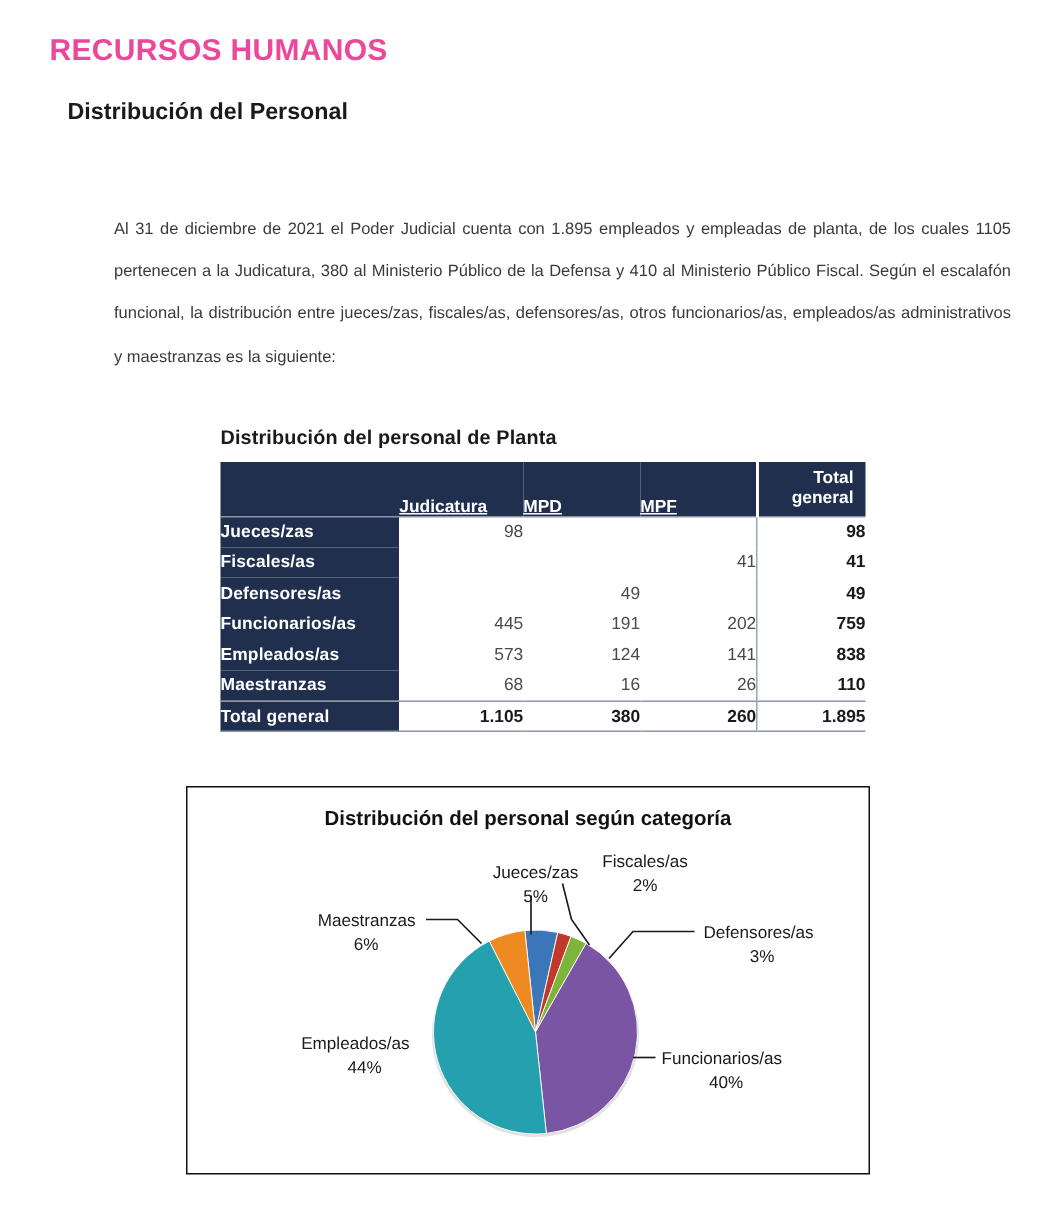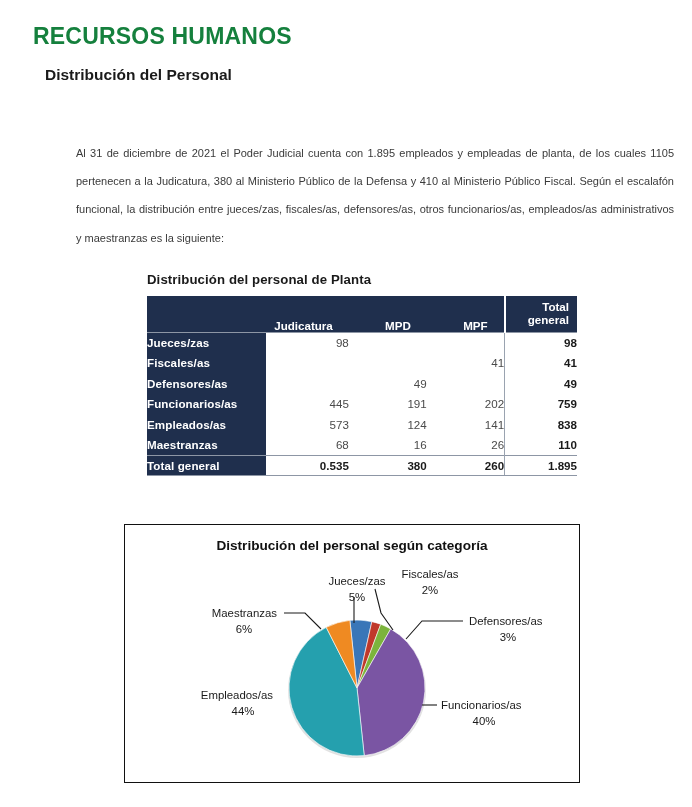--- a/index.html
+++ b/index.html
@@ -12,24 +12,24 @@
     position: relative;
     font-family: "Liberation Sans", sans-serif;
     color: #231f20;
     overflow: hidden;
   }
 
   
   #page-title {
     position: absolute;
     left: 33px; top: 23px;
-    font-size: 23px;
+    font-size: 20px;
     font-weight: bold;
     letter-spacing: 0.2px;
-    color: #15803d;
+    color: #ec4899;
   }
   #section-subtitle {
     position: absolute;
     left: 45px; top: 66px;
     font-size: 15.5px;
     font-weight: bold;
     color: #1a1a1a;
   }
 
   
@@ -39,21 +39,21 @@
     width: 598px;
     font-size: 11px;
     line-height: 28.2px;
     text-align: justify;
     color: #3a3a3a;
   }
 
   
   #table-block {
     position: absolute;
-    left: 147px; top: 272px;
+    left: 147px; top: 284px;
     width: 430px;
   }
   #table-caption {
     font-size: 13.2px;
     font-weight: bold;
     color: #1a1a1a;
     margin-bottom: 9px;
     letter-spacing: 0.1px;
   }
   table.staff-table {
@@ -71,23 +71,24 @@
     background: #1f2f4d;
     color: #ffffff;
     font-weight: bold;
     height: 36px;
     vertical-align: bottom;
     padding-bottom: 4px;
     font-size: 11.6px;
   }
   .hdr-blank { width: 124px; }
   .hdr-num {
-    text-align: right;
+    text-align: left;
     padding-right: 16px !important;
     width: 84px;
+    text-decoration: underline;
   }
   .hdr-total {
     text-align: right;
     padding-right: 8px !important;
     width: 76px;
     border-left: 2px solid #ffffff;
     line-height: 13px;
     vertical-align: top !important;
     padding-top: 4px !important;
   }
@@ -206,21 +207,21 @@
       </tr>
       <tr>
         <td class="rowlabel">Maestranzas</td>
         <td class="num">68</td>
         <td class="num">16</td>
         <td class="num">26</td>
         <td class="total">110</td>
       </tr>
       <tr class="totals-row">
         <td class="rowlabel">Total general</td>
-        <td class="num">0.535</td>
+        <td class="num">1.105</td>
         <td class="num">380</td>
         <td class="num">260</td>
         <td class="total">1.895</td>
       </tr>
     </tbody>
   </table>
 </div>
 
 <div id="chart-panel">
   <div id="chart-title">Distribución del personal  según  categoría</div>

